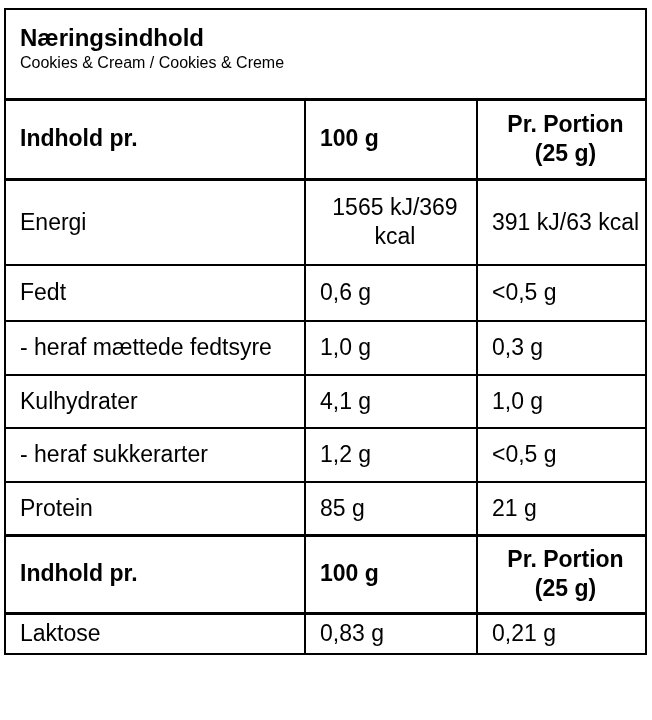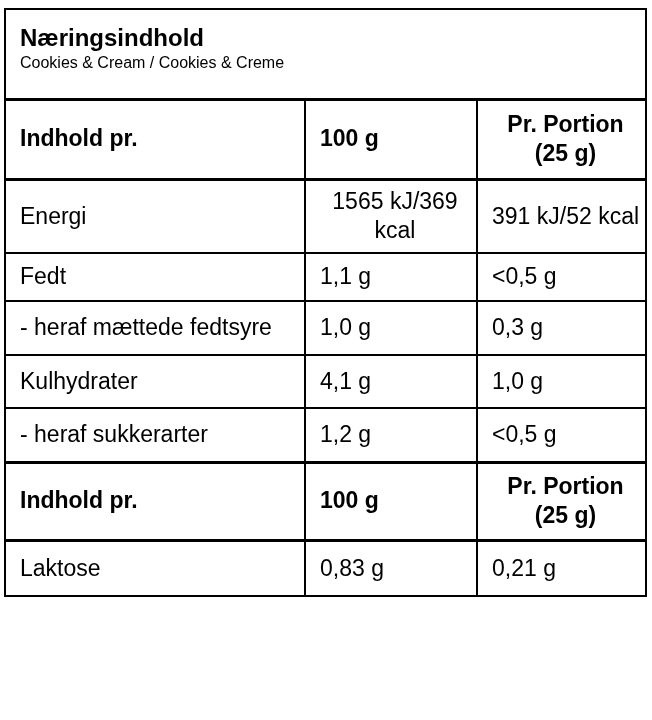--- a/index.html
+++ b/index.html
@@ -73,53 +73,58 @@
     </td>
   </tr>
 
   <tr class="hdr" style="height:80px">
     <td>Indhold pr.</td>
     <td>100 g</td>
     <td class="pre">Pr. Portion
 (25 g)</td>
   </tr>
 
-  <tr style="height:74px">
+  <tr style="height:86px">
     <td>Energi</td>
     <td class="pre">1565 kJ/369
 kcal</td>
-    <td>391 kJ/52 kcal</td>
+    <td>391 kJ/63 kcal</td>
   </tr>
-  <tr style="height:48px">
+  <tr style="height:56px">
     <td>Fedt</td>
-    <td>1,1 g</td>
+    <td>0,6 g</td>
     <td>&lt;0,5 g</td>
   </tr>
   <tr style="height:54px">
     <td>- heraf mættede fedtsyre</td>
     <td>1,0 g</td>
     <td>0,3 g</td>
   </tr>
   <tr style="height:53px">
     <td>Kulhydrater</td>
     <td>4,1 g</td>
     <td>1,0 g</td>
   </tr>
   <tr style="height:54px">
     <td>- heraf sukkerarter</td>
     <td>1,2 g</td>
     <td>&lt;0,5 g</td>
   </tr>
+  <tr style="height:53px">
+    <td>Protein</td>
+    <td>85 g</td>
+    <td>21 g</td>
+  </tr>
 
   <tr class="hdr" style="height:78px">
     <td>Indhold pr.</td>
     <td>100 g</td>
     <td class="pre">Pr. Portion
 (25 g)</td>
   </tr>
 
-  <tr style="height:56px">
+  <tr style="height:41px">
     <td>Laktose</td>
     <td>0,83 g</td>
     <td>0,21 g</td>
   </tr>
 </tbody>
   </table>
 
 </body></html>

